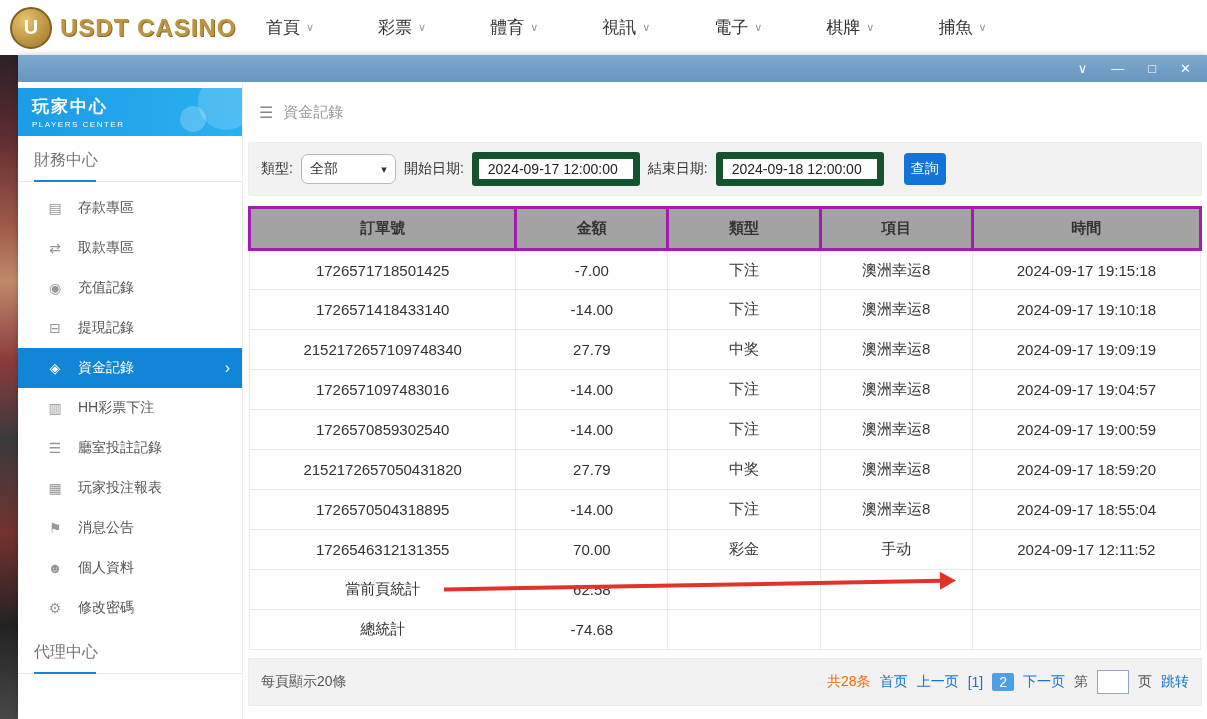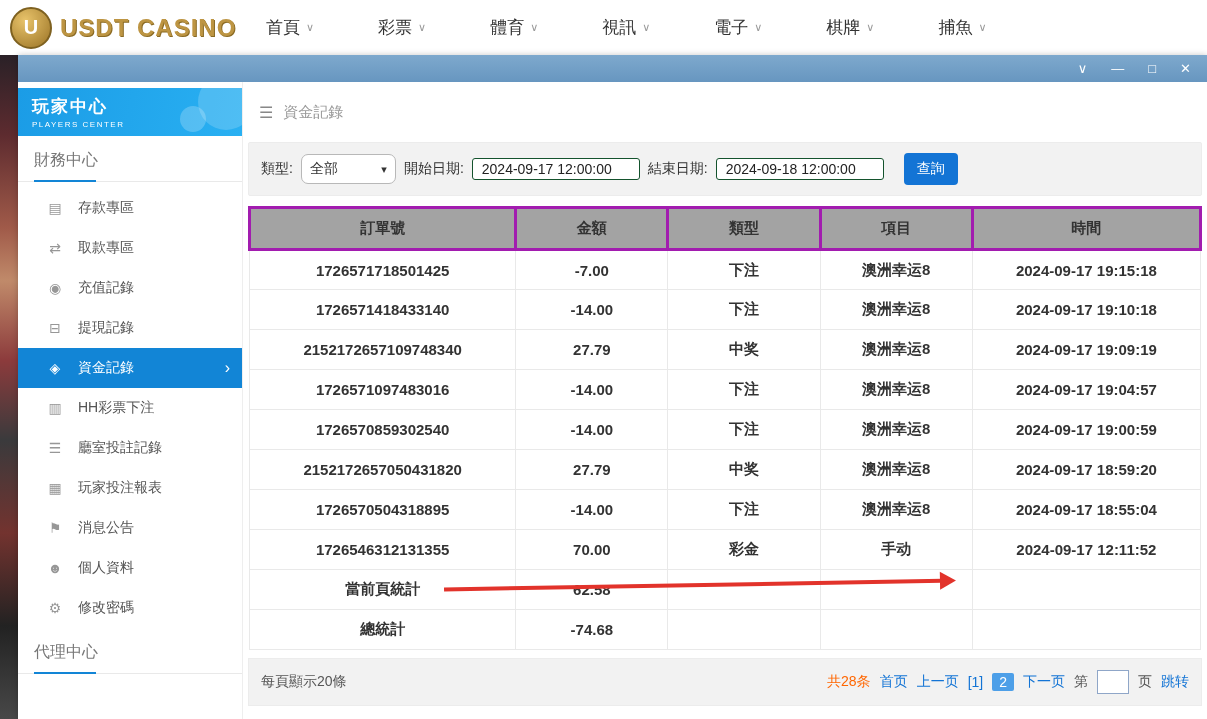--- a/index.html
+++ b/index.html
@@ -60,26 +60,26 @@
   .main { flex:1; display:flex; flex-direction:column; background:#fff; }
   .crumb { height:60px; flex:0 0 60px; display:flex; align-items:center; gap:10px; padding-left:16px; color:#999; font-size:15px; }
   .crumb-ico { font-size:16px; color:#888; cursor:pointer; }
 
   .filterbar {
     height:54px; flex:0 0 54px; margin:0 5px; background:#f2f2f2; border:1px solid #ececec; border-radius:2px;
     display:flex; align-items:center; padding-left:12px; gap:8px; font-size:14px; color:#333;
   }
   .select { width:95px; height:30px; background:#fff; border:1px solid #b8b8b8; border-radius:7px; display:flex; align-items:center; justify-content:space-between; padding:0 8px; cursor:pointer; }
   .sel-arrow { font-size:11px; color:#333; }
-  .date-input { width:168px; height:22px; border:1px solid #14532d; border-radius:3px; padding:0 9px; font-size:14px; color:#222; font-family:inherit; background:#fff; }
-  .search-btn { width:54px; height:32px; margin-left:12px; background:#1374d5; color:#fff; border:none; border-radius:4px; font-size:14px; cursor:pointer; font-family:inherit; }
+  .date-input { width:168px; height:34px; border:7px solid #14532d; border-radius:3px; padding:0 9px; font-size:14px; color:#222; font-family:inherit; background:#fff; }
+  .search-btn { width:42px; height:32px; margin-left:12px; background:#1374d5; color:#fff; border:none; border-radius:4px; font-size:14px; cursor:pointer; font-family:inherit; }
 
   .data-table { width:calc(100% - 10px); margin:10px 5px 0; border-collapse:collapse; table-layout:fixed; }
   .data-table th { background:#a3a3a3; border:3px solid #a21caf; height:42px; font-size:15px; color:#333; font-weight:bold; text-align:center; }
-  .data-table td { border:1px solid #e9e9e9; height:40px; text-align:center; font-size:15px; color:#333; overflow:hidden; white-space:nowrap;font-weight:bold; }
+  .data-table td { border:1px solid #e9e9e9; height:40px; text-align:center; font-size:15px; color:#333; overflow:hidden; white-space:nowrap; }
 
   .table-footer {
     margin:8px 5px 0; height:48px; flex:0 0 48px; background:#f2f2f2; border:1px solid #ececec;
     display:flex; align-items:center; justify-content:space-between; padding:8px 12px; font-size:14px; color:#555;
   }
   .pagination { display:flex; align-items:center; gap:9px; }
   .total { color:#f60; }
   .plink { color:#1374d5; cursor:pointer; text-decoration:none; }
   .pcur { background:#4d9fe8; color:#fff; padding:1px 7px; border-radius:2px; cursor:pointer; }
   .jump-input { width:32px; height:24px; border:1px solid #8fa6c8; background:#fff; }

